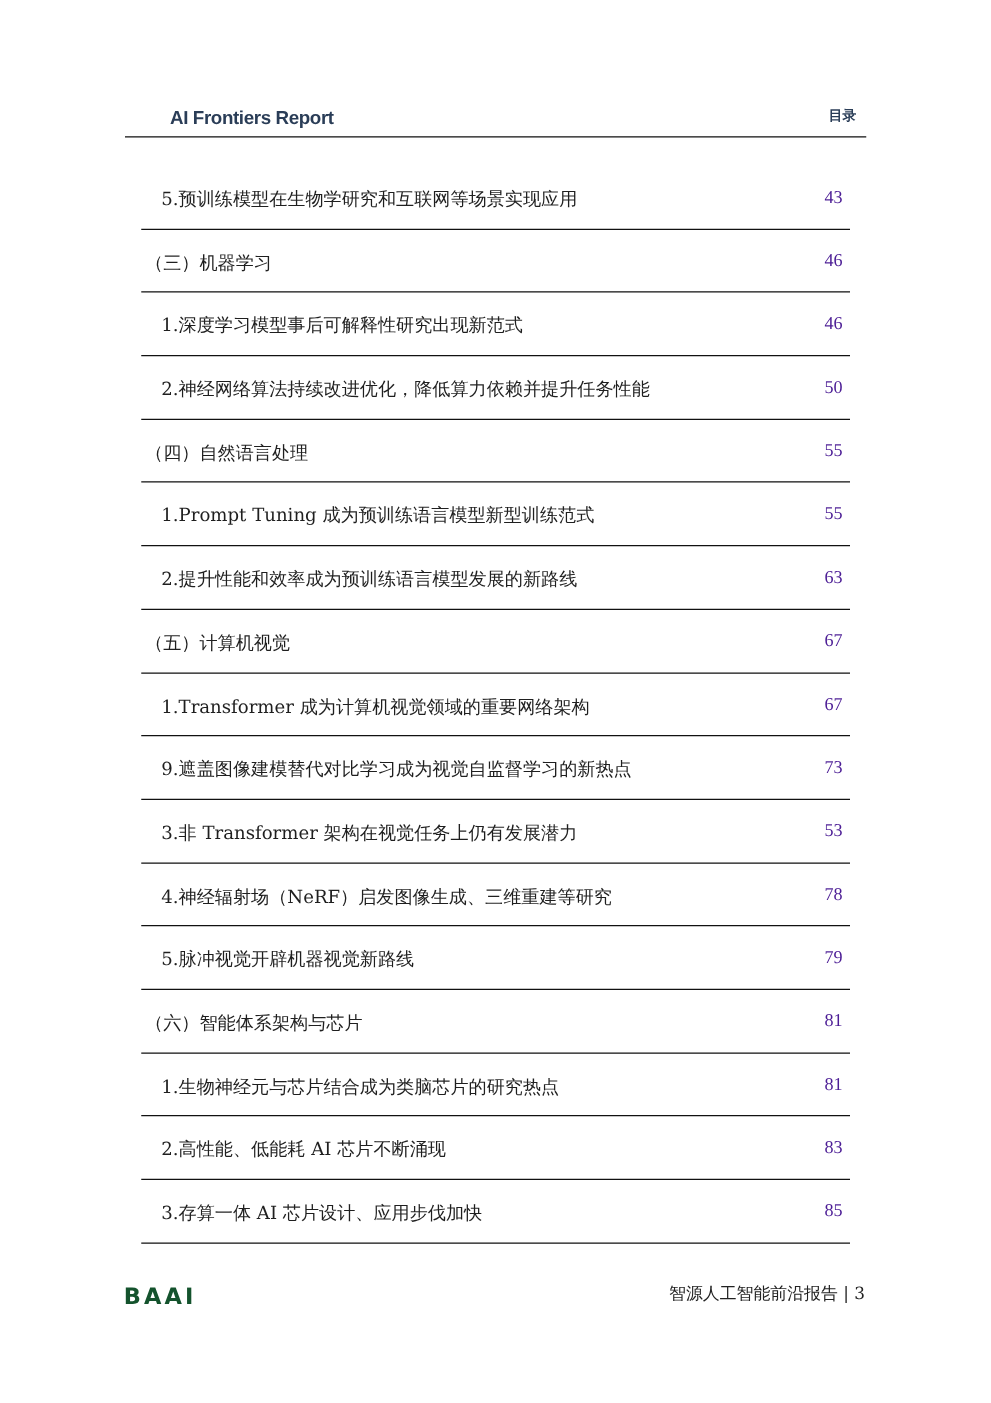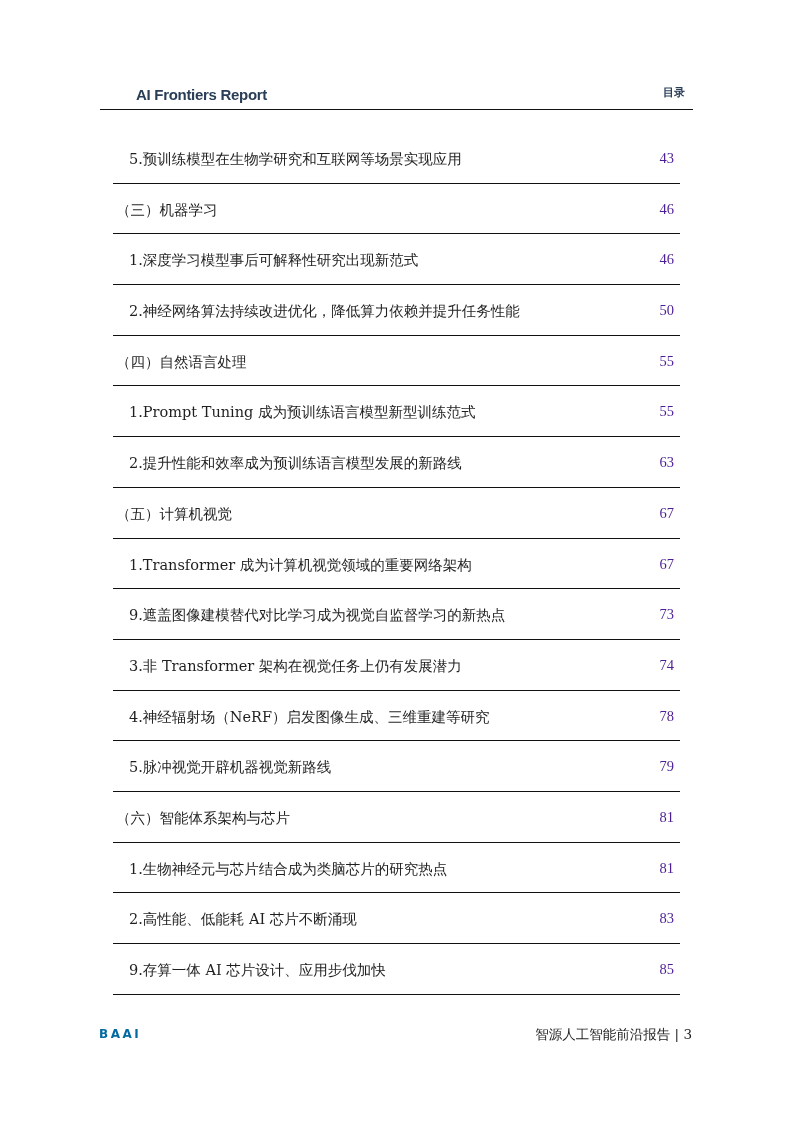--- a/index.html
+++ b/index.html
@@ -13,21 +13,21 @@
                       font-size: 11px; font-weight: bold; color: #2a3d57; }
     .toc { position: absolute; left: 113px; top: 133px; width: 567px; }
     .toc-row { position: relative; height: 49.7px; border-bottom: 1.2px solid #111; }
     .toc-label { position: absolute; top: 17px; font-size: 14.5px; color: #1f1f1f;
                  white-space: nowrap; font-family: "DejaVu Serif", "Liberation Serif", serif; }
     .toc-row.l1 .toc-label { left: 3px; }
     .toc-row.l2 .toc-label { left: 16px; }
     .toc-page { position: absolute; right: 6px; top: 17px; font-size: 14.5px; color: #4c1d95;
                 font-family: "Liberation Serif", "DejaVu Serif", serif; margin-left: 23px; }
     .footer-logo { position: absolute; left: 99px; top: 1027px; font-family: "DejaVu Sans", sans-serif;
-                   font-weight: bold; font-size: 12px; letter-spacing: 2.5px; color: #0369a1; }
+                   font-weight: bold; font-size: 18px; letter-spacing: 2.5px; color: #14532d; }
     .footer-text { position: absolute; right: 101px; top: 1026px; font-size: 13.5px; color: #222;
                    font-family: "DejaVu Serif", "Liberation Serif", serif; white-space: nowrap; }
   </style>
 </head>
 <body>
 
 <div class="header">
   <span class="header-title">AI Frontiers Report</span>
   <span class="header-section">目录</span>
 </div>
@@ -68,21 +68,21 @@
   <div class="toc-row l2">
       <span class="toc-label">1.Transformer 成为计算机视觉领域的重要网络架构</span>
       <span class="toc-page">67</span>
     </div>
   <div class="toc-row l2">
       <span class="toc-label">9.遮盖图像建模替代对比学习成为视觉自监督学习的新热点</span>
       <span class="toc-page">73</span>
     </div>
   <div class="toc-row l2">
       <span class="toc-label">3.非 Transformer 架构在视觉任务上仍有发展潜力</span>
-      <span class="toc-page">74</span>
+      <span class="toc-page">53</span>
     </div>
   <div class="toc-row l2">
       <span class="toc-label">4.神经辐射场（NeRF）启发图像生成、三维重建等研究</span>
       <span class="toc-page">78</span>
     </div>
   <div class="toc-row l2">
       <span class="toc-label">5.脉冲视觉开辟机器视觉新路线</span>
       <span class="toc-page">79</span>
     </div>
   <div class="toc-row l1">
@@ -91,19 +91,19 @@
     </div>
   <div class="toc-row l2">
       <span class="toc-label">1.生物神经元与芯片结合成为类脑芯片的研究热点</span>
       <span class="toc-page">81</span>
     </div>
   <div class="toc-row l2">
       <span class="toc-label">2.高性能、低能耗 AI 芯片不断涌现</span>
       <span class="toc-page">83</span>
     </div>
   <div class="toc-row l2">
-      <span class="toc-label">9.存算一体 AI 芯片设计、应用步伐加快</span>
+      <span class="toc-label">3.存算一体 AI 芯片设计、应用步伐加快</span>
       <span class="toc-page">85</span>
     </div>
 </div>
 
 <div class="footer-logo">BAAI</div>
 <div class="footer-text">智源人工智能前沿报告 | 3</div>
 
 </body></html>

